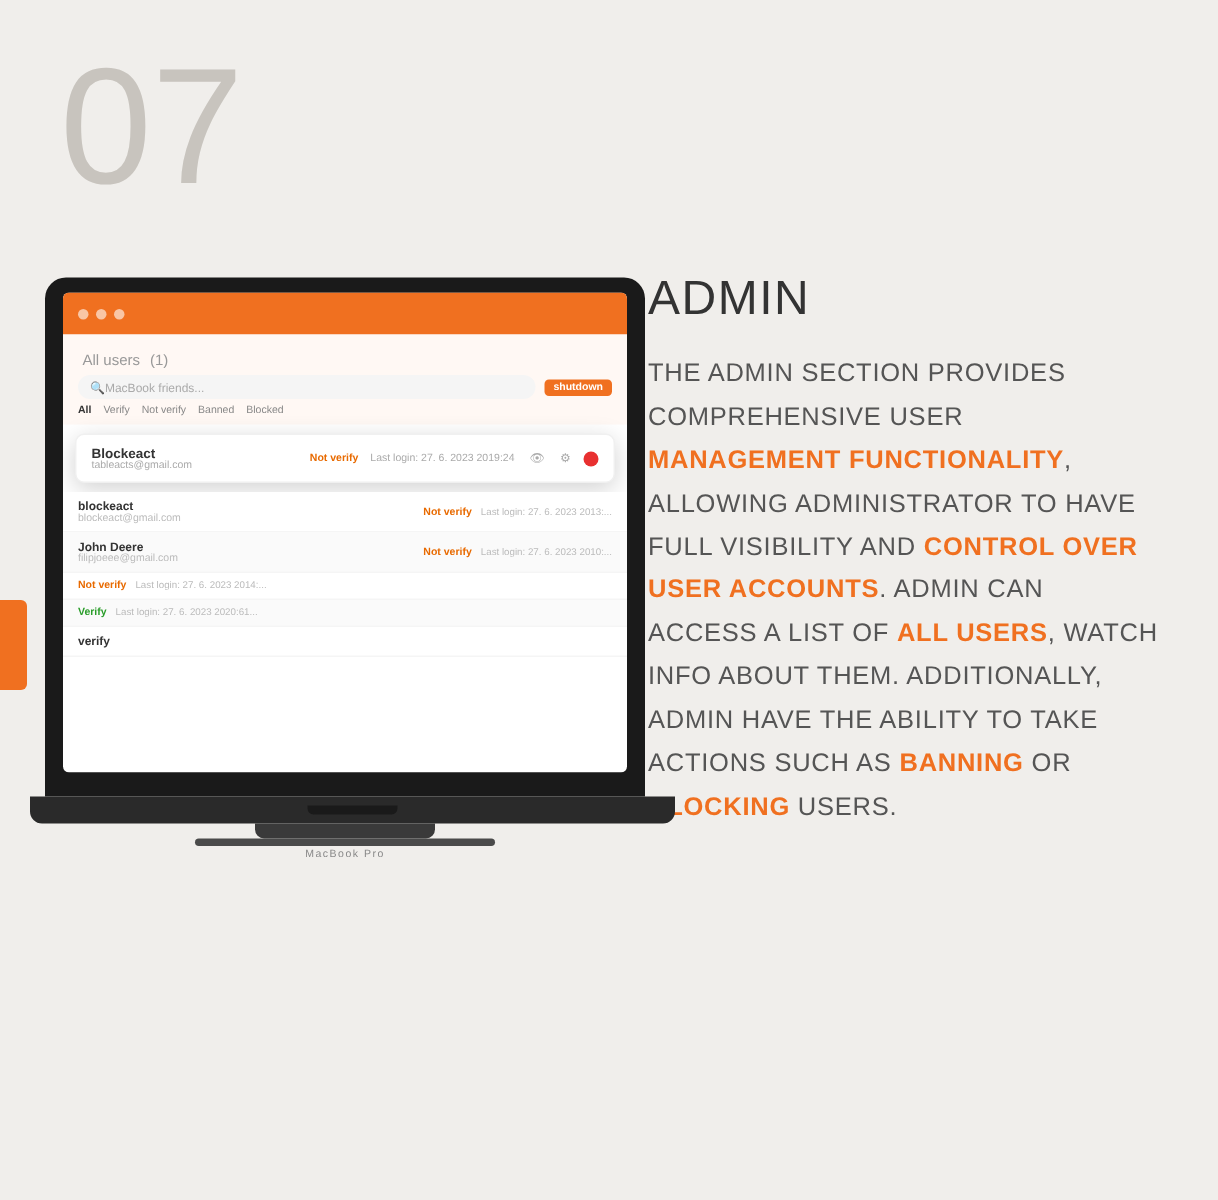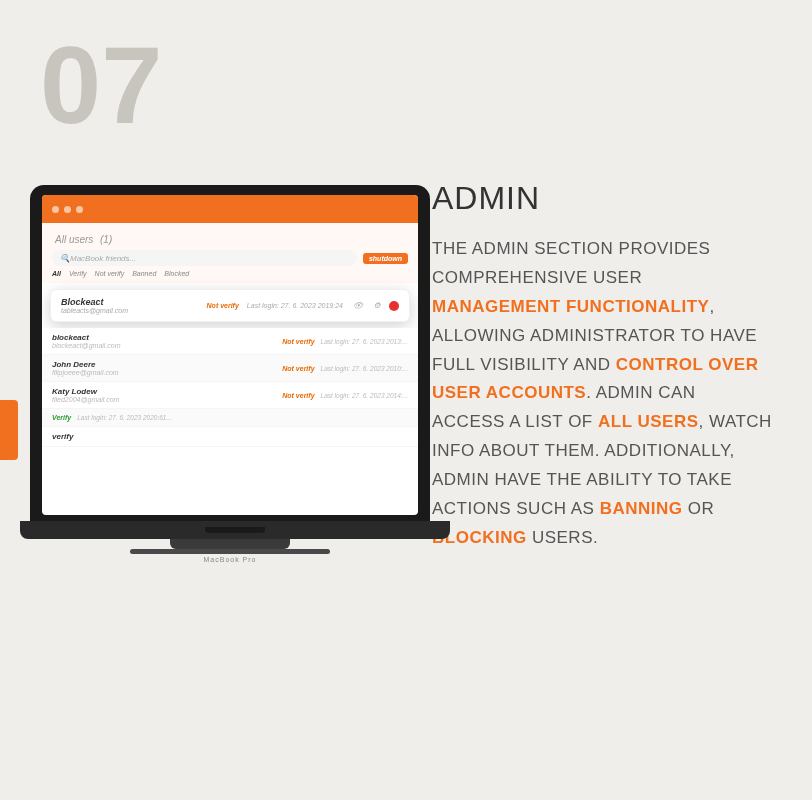--- a/index.html
+++ b/index.html
@@ -12,21 +12,21 @@
       overflow: hidden;
       position: relative;
     }
 
     
     .big-number {
       position: absolute;
       top: 30px;
       left: 40px;
       font-size: 110px;
-      font-weight: 700;
+      font-weight: 400;
       color: #c8c4be;
       line-height: 1;
     }
 
     
     .right-panel {
       position: absolute;
       top: 180px;
       right: 40px;
       width: 340px;
@@ -57,24 +57,23 @@
     .laptop-wrapper {
       position: absolute;
       top: 185px;
       left: 20px;
       width: 420px;
     }
 
     .laptop-screen-outer {
       background: #1a1a1a;
       border-radius: 14px 14px 0 0;
-      padding: 10px 12px 6px 12px;
+      padding: 10px 12px 16px 12px;
       width: 400px;
       margin: 0 auto;
-      font-style: italic;
     }
 
     .laptop-screen-inner {
       background: #fff;
       border-radius: 4px;
       overflow: hidden;
       width: 100%;
     }
 
     
@@ -405,24 +404,20 @@
           <div class="user-row">
             <div class="user-row-info">
               <div class="user-row-name">John Deere</div>
               <div class="user-row-email">filipjoeee@gmail.com</div>
             </div>
             <span class="user-row-status status-not-verify">Not verify</span>
             <span class="user-row-login">Last login: 27. 6. 2023 2010:...</span>
           </div>
 
           <div class="user-row">
-            <div class="user-row-info">
-              <div class="user-row-name">Katy Lodew</div>
-              <div class="user-row-email">filed2004@gmail.com</div>
-            </div>
             <span class="user-row-status status-not-verify">Not verify</span>
             <span class="user-row-login">Last login: 27. 6. 2023 2014:...</span>
           </div>
 
 
           <div class="user-row">
             <span class="user-row-status status-verify">Verify</span>
             <span class="user-row-login">Last login: 27. 6. 2023 2020:61...</span>
           </div>
 

